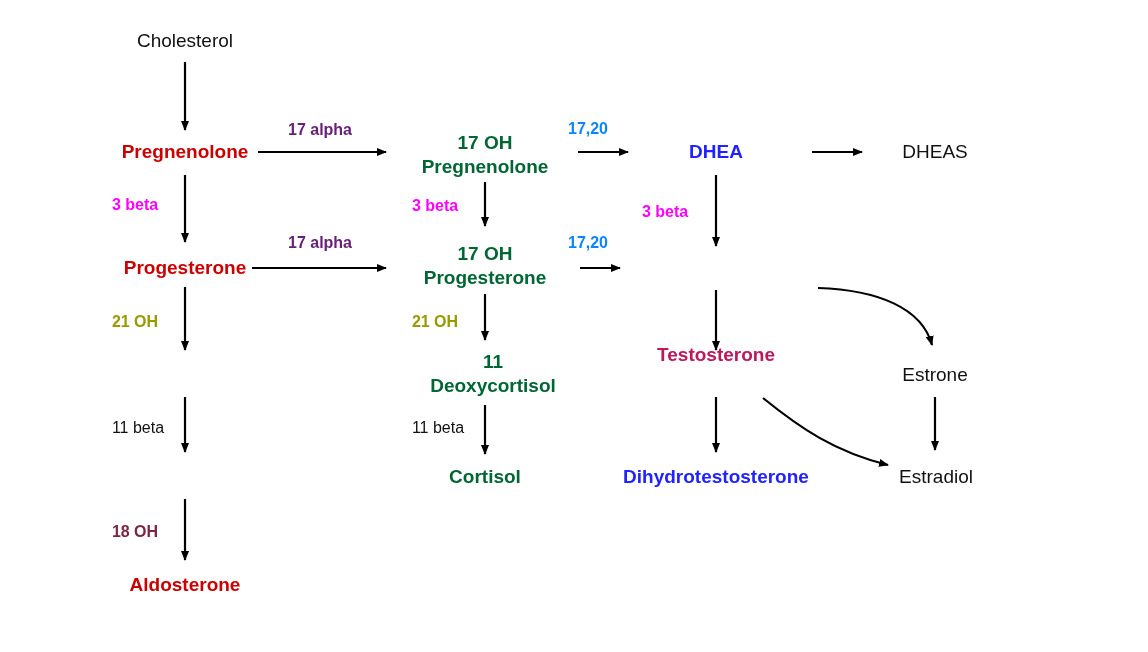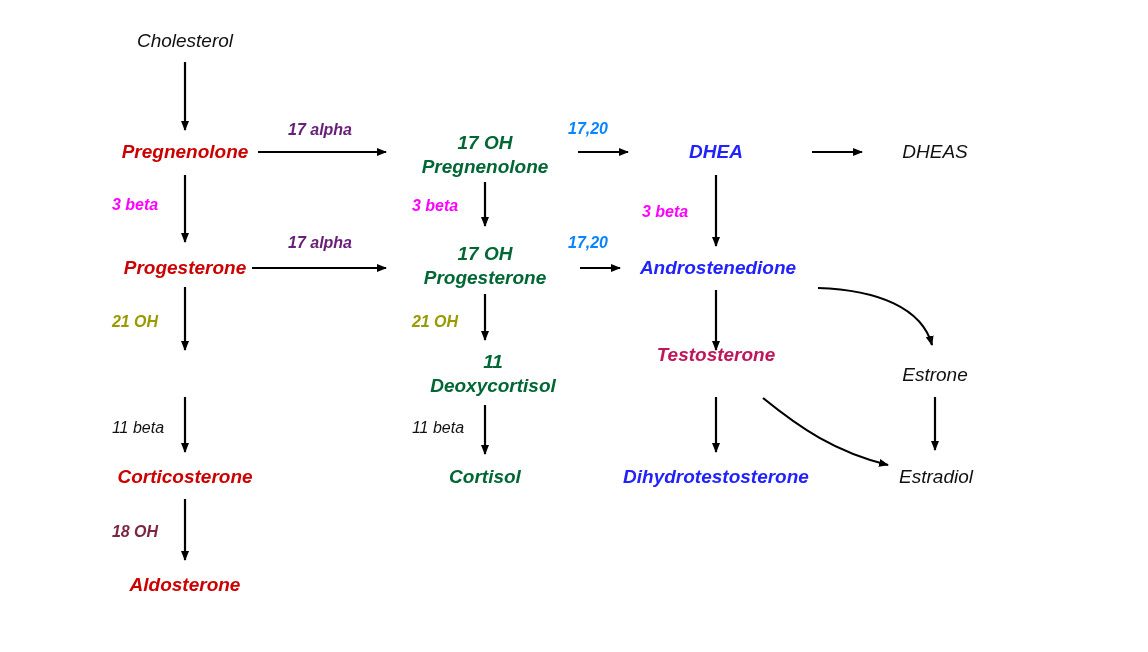--- a/index.html
+++ b/index.html
@@ -7,21 +7,20 @@
     padding: 0;
     background: #ffffff;
     font-family: "Liberation Sans", sans-serif;
   }
   #diagram {
     position: relative;
     width: 984px;
     height: 652px;
     background: #ffffff;
     overflow: hidden;
-    font-style: italic;
   }
   #arrow-layer {
     position: absolute;
     left: 0;
     top: 0;
     z-index: 1;
   }
   .node, .enzyme {
     position: absolute;
     transform: translate(-50%, -50%);
@@ -90,28 +89,26 @@
   <div class="node plain" style="left: 185px; top: 41px; color: rgb(17, 17, 17);">Cholesterol</div>
   <div class="node" style="left: 185px; top: 152px; color: rgb(204, 0, 0);">Pregnenolone</div>
   <div class="node" style="left: 485px; top: 155px; color: rgb(0, 102, 51);">17 OH
 Pregnenolone</div>
   <div class="node" style="left: 716px; top: 152px; color: rgb(34, 34, 255);">DHEA</div>
   <div class="node plain" style="left: 935px; top: 152px; color: rgb(17, 17, 17);">DHEAS</div>
 
   <div class="node" style="left: 185px; top: 268px; color: rgb(204, 0, 0);">Progesterone</div>
   <div class="node" style="left: 485px; top: 266px; color: rgb(0, 102, 51);">17 OH
 Progesterone</div>
-  <div class="node" style="left: 718px; top: 268px; color: rgb(34, 34, 255);">Androstenedione</div>
 
   <div class="node" style="left: 485px; top: 374px; color: rgb(0, 102, 51); margin-left: 8px;">11
 Deoxycortisol</div>
   <div class="node" style="left: 716px; top: 355px; color: #be185d;">Testosterone</div>
   <div class="node plain" style="left: 935px; top: 375px; color: rgb(17, 17, 17);">Estrone</div>
 
-  <div class="node" style="left: 185px; top: 477px; color: rgb(204, 0, 0);">Corticosterone</div>
   <div class="node" style="left: 485px; top: 477px; color: rgb(0, 102, 51);">Cortisol</div>
   <div class="node" style="left: 716px; top: 477px; color: rgb(34, 34, 255);">Dihydrotestosterone</div>
   <div class="node plain" style="left: 936px; top: 477px; color: rgb(17, 17, 17);">Estradiol</div>
 
   <div class="node" style="left: 185px; top: 585px; color: rgb(204, 0, 0);">Aldosterone</div>
 
   <div class="enzyme" style="left: 320px; top: 130px; color: rgb(104, 32, 120);">17 alpha</div>
   <div class="enzyme" style="left: 588px; top: 129px; color: rgb(10, 133, 255);">17,20</div>
   <div class="enzyme" style="left: 135px; top: 205px; color: rgb(255, 0, 255);">3 beta</div>
   <div class="enzyme" style="left: 435px; top: 206px; color: rgb(255, 0, 255);">3 beta</div>

